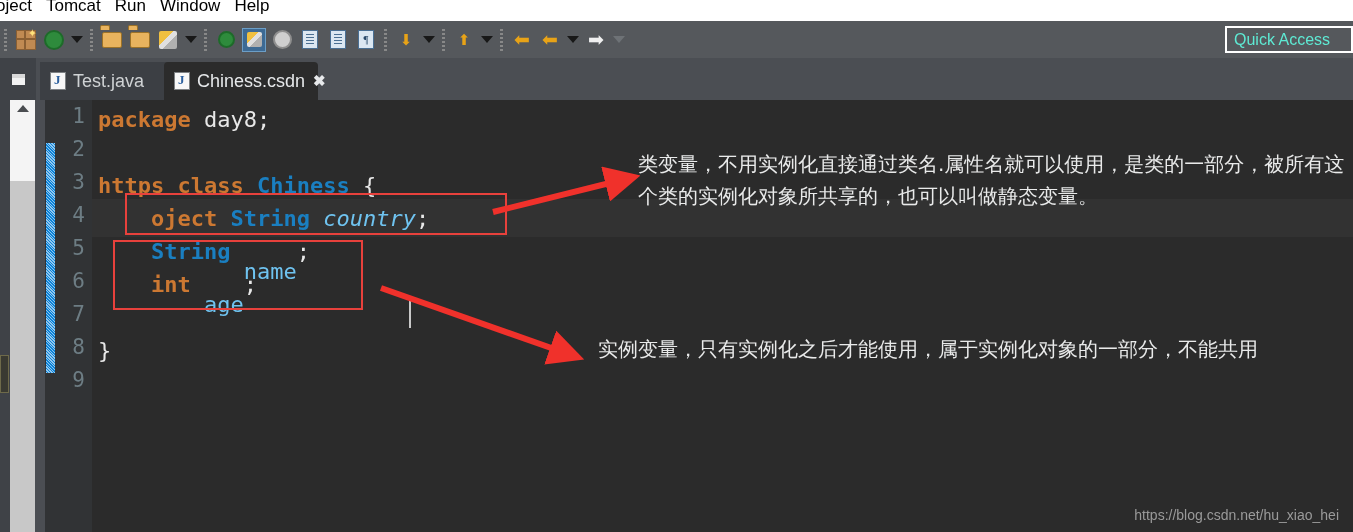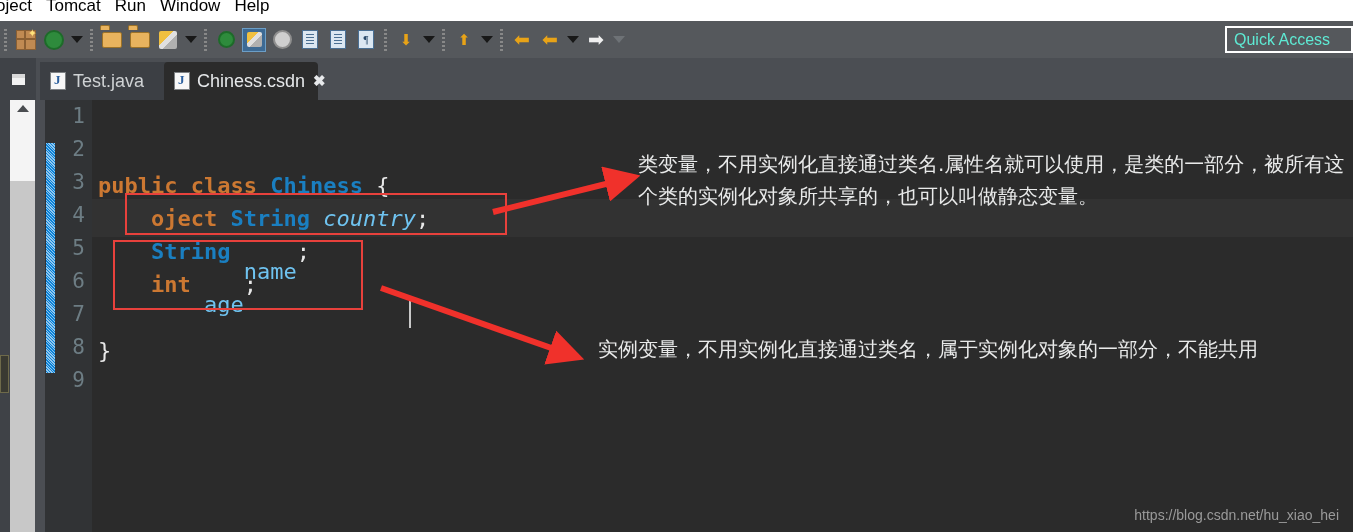--- a/index.html
+++ b/index.html
@@ -448,22 +448,23 @@
     <span class="lineno" style="top:137px">5</span>
     <span class="lineno" style="top:170px">6</span>
     <span class="lineno" style="top:203px">7</span>
     <span class="lineno" style="top:236px">8</span>
     <span class="lineno" style="top:269px">9</span>
   </div>
 
   <div id="change-bar"></div>
 
   <div id="code-area">
+    <div class="code-line" id="cl1" style="top:0px"><span class="kw">package</span><span class="pln"> </span><span class="pln">day8;</span></div>
     <div class="code-line" id="cl2" style="top:33px"></div>
-    <div class="code-line" id="cl3" style="top:66px"><span class="kw">public</span><span class="pln"> </span><span class="kw">class</span><span class="pln"> </span><span class="typ">Chiness</span><span class="pln"> {</span></div>
+    <div class="code-line" id="cl3" style="top:66px"><span class="kw">https</span><span class="pln"> </span><span class="kw">class</span><span class="pln"> </span><span class="typ">Chiness</span><span class="pln"> {</span></div>
     <div class="code-line current" id="cl4" style="top:99px"><span class="pln">    </span><span class="kw">oject</span><span class="pln"> </span><span class="typ">String</span><span class="pln"> </span><span class="fld-i">country</span><span class="pln">;</span></div>
     <div class="code-line" id="cl5" style="top:132px"><span class="pln">    </span><span class="typ">String</span><span class="pln"> </span><span class="fld">name</span><span class="pln">;</span></div>
     <div class="code-line" id="cl6" style="top:165px"><span class="pln">    </span><span class="kw">int</span><span class="pln"> </span><span class="fld">age</span><span class="pln">;</span></div>
     <div class="code-line" id="cl7" style="top:198px"></div>
     <div class="code-line" id="cl8" style="top:231px"><span class="pln">}</span></div>
     <div class="code-line" id="cl9" style="top:264px"></div>
   </div>
 
   <div id="caret"></div>
 </div>
@@ -483,15 +484,15 @@
 <svg class="arrow-svg" id="arrow2" viewBox="0 0 220 100">
   <defs>
     <marker id="ah2" markerWidth="6" markerHeight="6" refX="4.2" refY="3" orient="auto">
       <path d="M0,0 L6,3 L0,6 z" fill="#f0312b"></path>
     </marker>
   </defs>
   <line x1="3" y1="10" x2="196" y2="78" stroke="#f0312b" stroke-width="6" marker-end="url(#ah2)"></line>
 </svg>
 
 <div class="annot" id="annot-static">类变量，不用实例化直接通过类名.属性名就可以使用，是类的一部分，被所有这个类的实例化对象所共享的，也可以叫做静态变量。</div>
-<div class="annot" id="annot-instance">实例变量，不用实例化直接通过类名，属于实例化对象的一部分，不能共用</div>
+<div class="annot" id="annot-instance">实例变量，只有实例化之后才能使用，属于实例化对象的一部分，不能共用</div>
 
 <div id="watermark">https://blog.csdn.net/hu_xiao_hei</div>
 
 </body></html>

